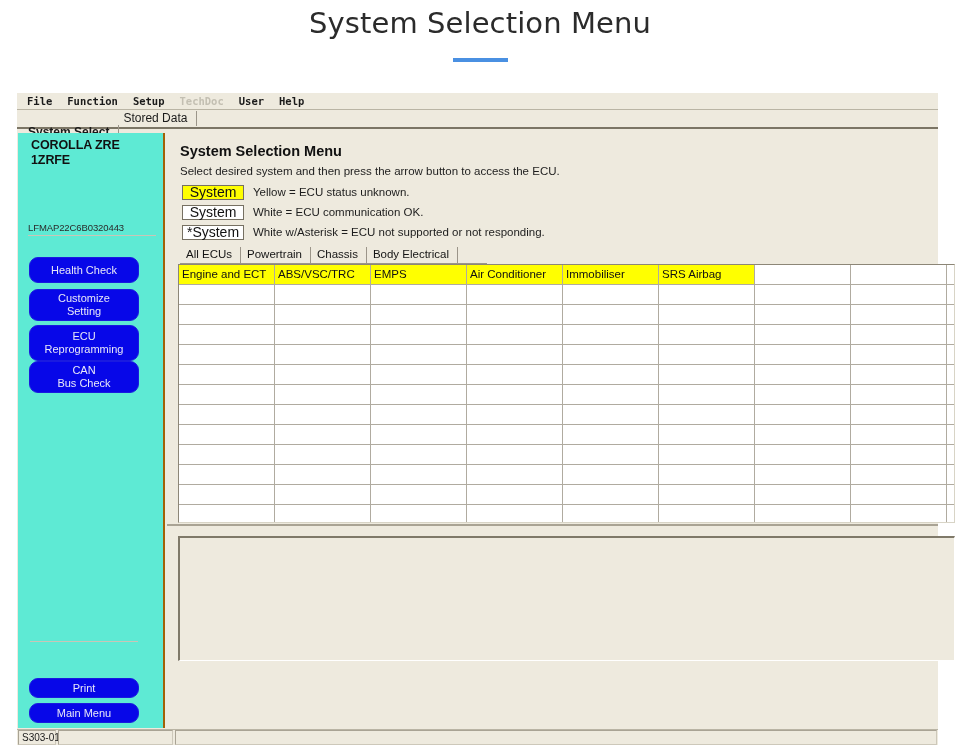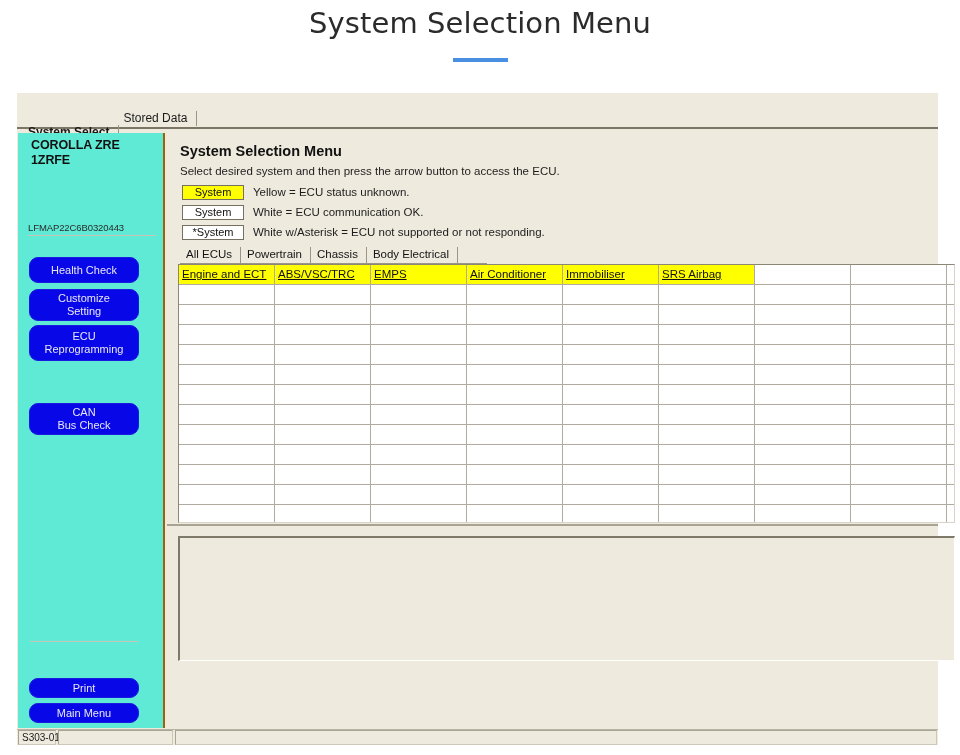--- a/index.html
+++ b/index.html
@@ -149,21 +149,21 @@
     cursor: pointer;
     display: flex;
     align-items: center;
     justify-content: center;
     flex-direction: column;
     border: 1px solid #1a1ae0;
   }
   #btn-health   { top: 124px; height: 26px; }
   #btn-customize{ top: 156px; height: 32px; }
   #btn-ecu      { top: 192px; height: 36px; }
-  #btn-can      { top: 228px; height: 32px; margin-top: 42px; }
+  #btn-can      { top: 228px; height: 32px; }
   #sidebar-divider {
     position: absolute;
     left: 12px; top: 508px;
     width: 108px;
     height: 1px;
     background: #cac5b6;
   }
   #btn-print    { position:absolute; left:11px; top: 545px; width:110px; height:20px; }
   #btn-mainmenu { position:absolute; left:11px; top: 570px; width:110px; height:20px; }
 
@@ -199,21 +199,21 @@
     align-items: center;
     height: 20px;
     margin-bottom: 0px;
   }
   .legend-chip {
     width: 62px;
     height: 15px;
     box-sizing: border-box;
     border: 1px solid #767062;
     background: #ffffff;
-    font-size: 11px;
+    font-size: 14px;
     color: #111;
     text-align: center;
     line-height: 13px;
     margin-right: 9px;
     white-space: nowrap;
   }
   .legend-chip.yellow { background: #ffff00; }
   .legend-text {
     font-size: 11.5px;
     color: #1d1d1d;
@@ -267,21 +267,21 @@
     box-sizing: border-box;
     border-right: 1px solid #b0aba0;
     font-size: 11.5px;
     color: #111111;
     line-height: 18px;
     padding-left: 3px;
     overflow: hidden;
     white-space: nowrap;
     cursor: pointer;
   }
-  .grid-cell.filled { background: #ffff00; text-decoration: underline; }
+  .grid-cell.filled { background: #ffff00; }
   .grid-cell.blank { background: #ffffff; cursor: default; }
 
   
   #output-panel {
     position: absolute;
     left: 11px; top: 403px;
     width: 777px;
     height: 125px;
     background: #eeeade;
     border-top: 2px solid #7f7969;
@@ -330,20 +330,28 @@
 </head>
 <body>
 
 <div id="page-title-area">
   <div id="page-title">System Selection Menu</div>
   <div id="title-accent"></div>
 </div>
 
 <div id="app-window">
 
+  <div id="menu-bar">
+      <div class="menu-item">File</div>
+      <div class="menu-item">Function</div>
+      <div class="menu-item">Setup</div>
+      <div class="menu-item disabled">TechDoc</div>
+      <div class="menu-item">User</div>
+      <div class="menu-item">Help</div>
+    </div>
 
   <div id="window-tabs">
       <div class="wtab active">System Select</div>
       <div class="wtab">Stored Data</div>
     </div>
 
   <div id="sidebar">
     <div id="vehicle-name">
       <div>COROLLA ZRE</div>
       <div>1ZRFE</div>

